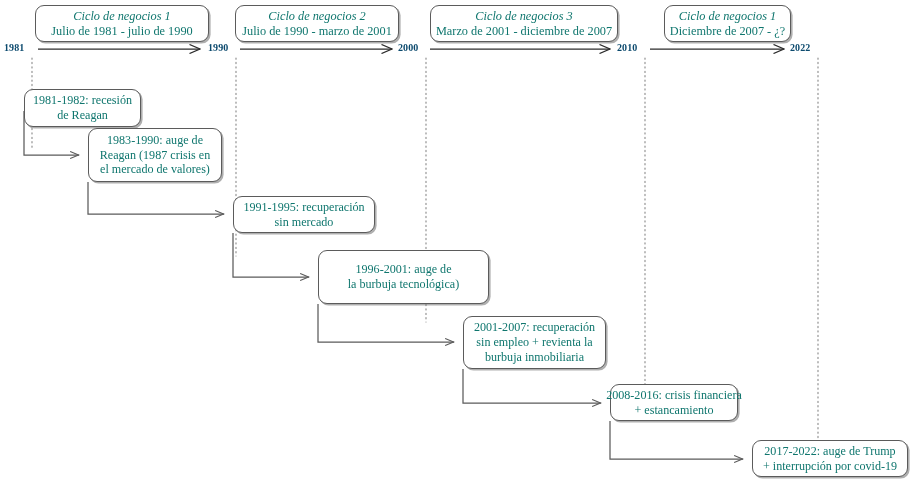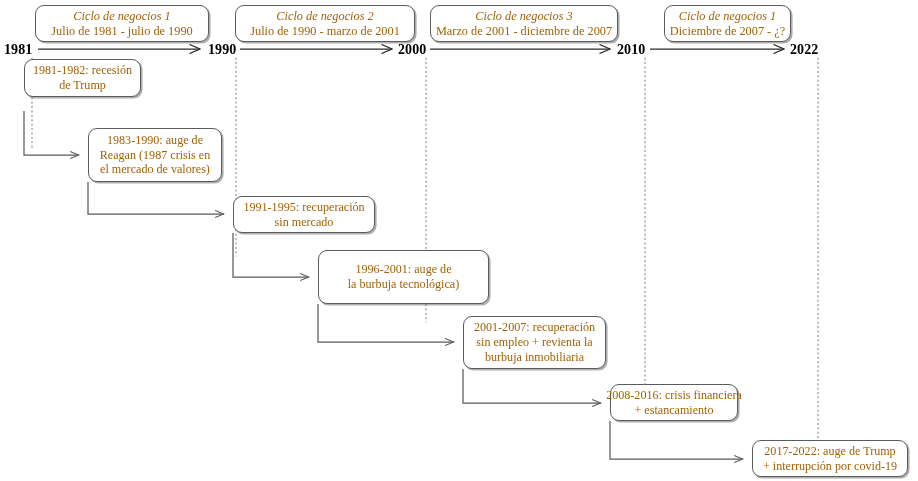--- a/index.html
+++ b/index.html
@@ -27,21 +27,21 @@
     box-sizing: border-box;
     border: 1px solid #5b5b5b;
     border-radius: 9px;
     background: #ffffff;
     box-shadow: 1.6px 1.6px 0 rgba(110,110,110,0.55);
     display: flex;
     flex-direction: column;
     align-items: center;
     justify-content: center;
     text-align: center;
-    color: #a16207;
+    color: #0f766e;
     line-height: 1.22;
     padding: 2px 6px;
   }
   .cycle-box {
     font-size: 12.3px;
   }
   .cycle-title {
     font-style: italic;
     white-space: nowrap;
   }
@@ -49,23 +49,23 @@
     white-space: nowrap;
   }
   .event-box {
     font-size: 12.1px;
   }
   .event-box .line {
     white-space: nowrap;
   }
   .year-label {
     position: absolute;
-    font-size: 14px;
+    font-size: 10px;
     font-weight: bold;
-    color: #000000;
+    color: #0c4a6e;
     white-space: nowrap;
     letter-spacing: 0.1px;
   }
 </style>
 </head>
 <body>
 
 <div id="canvas">
 
   <svg id="vector-layer" viewBox="0 0 918 481" xmlns="http://www.w3.org/2000/svg">
@@ -106,36 +106,36 @@
   <div class="year-label" style="left:4px; top:42px;">1981</div>
   <div class="year-label" style="left:208px; top:42px;">1990</div>
   <div class="year-label" style="left:398px; top:42px;">2000</div>
   <div class="year-label" style="left:617px; top:42px;">2010</div>
   <div class="year-label" style="left:790px; top:42px;">2022</div>
 
   <div class="node cycle-box" style="left:35px; top:5px; width:174px; height:37px;">
     <div class="cycle-title">Ciclo de negocios 1</div>
     <div class="cycle-range">Julio de 1981 - julio de 1990</div>
   </div>
-  <div class="node cycle-box" style="left:235px; top:5px; width:180px; height:37px;">
+  <div class="node cycle-box" style="left:235px; top:5px; width:164px; height:37px;">
     <div class="cycle-title">Ciclo de negocios 2</div>
     <div class="cycle-range">Julio de 1990 - marzo de 2001</div>
   </div>
   <div class="node cycle-box" style="left:430px; top:5px; width:188px; height:37px;">
     <div class="cycle-title">Ciclo de negocios 3</div>
     <div class="cycle-range">Marzo de 2001 - diciembre de 2007</div>
   </div>
   <div class="node cycle-box" style="left:664px; top:5px; width:127px; height:37px;">
     <div class="cycle-title">Ciclo de negocios 1</div>
     <div class="cycle-range">Diciembre de 2007 - ¿?</div>
   </div>
 
-  <div class="node event-box" style="left:24px; top:59px; width:117px; height:38px;">
+  <div class="node event-box" style="left:24px; top:89px; width:117px; height:38px;">
     <div class="line">1981-1982: recesión</div>
-    <div class="line">de Trump</div>
+    <div class="line">de Reagan</div>
   </div>
 
   <div class="node event-box" style="left:88px; top:128px; width:134px; height:54px;">
     <div class="line">1983-1990: auge de</div>
     <div class="line">Reagan (1987 crisis en</div>
     <div class="line">el mercado de valores)</div>
   </div>
 
   <div class="node event-box" style="left:233px; top:196px; width:142px; height:37px;">
     <div class="line">1991-1995: recuperación</div>

